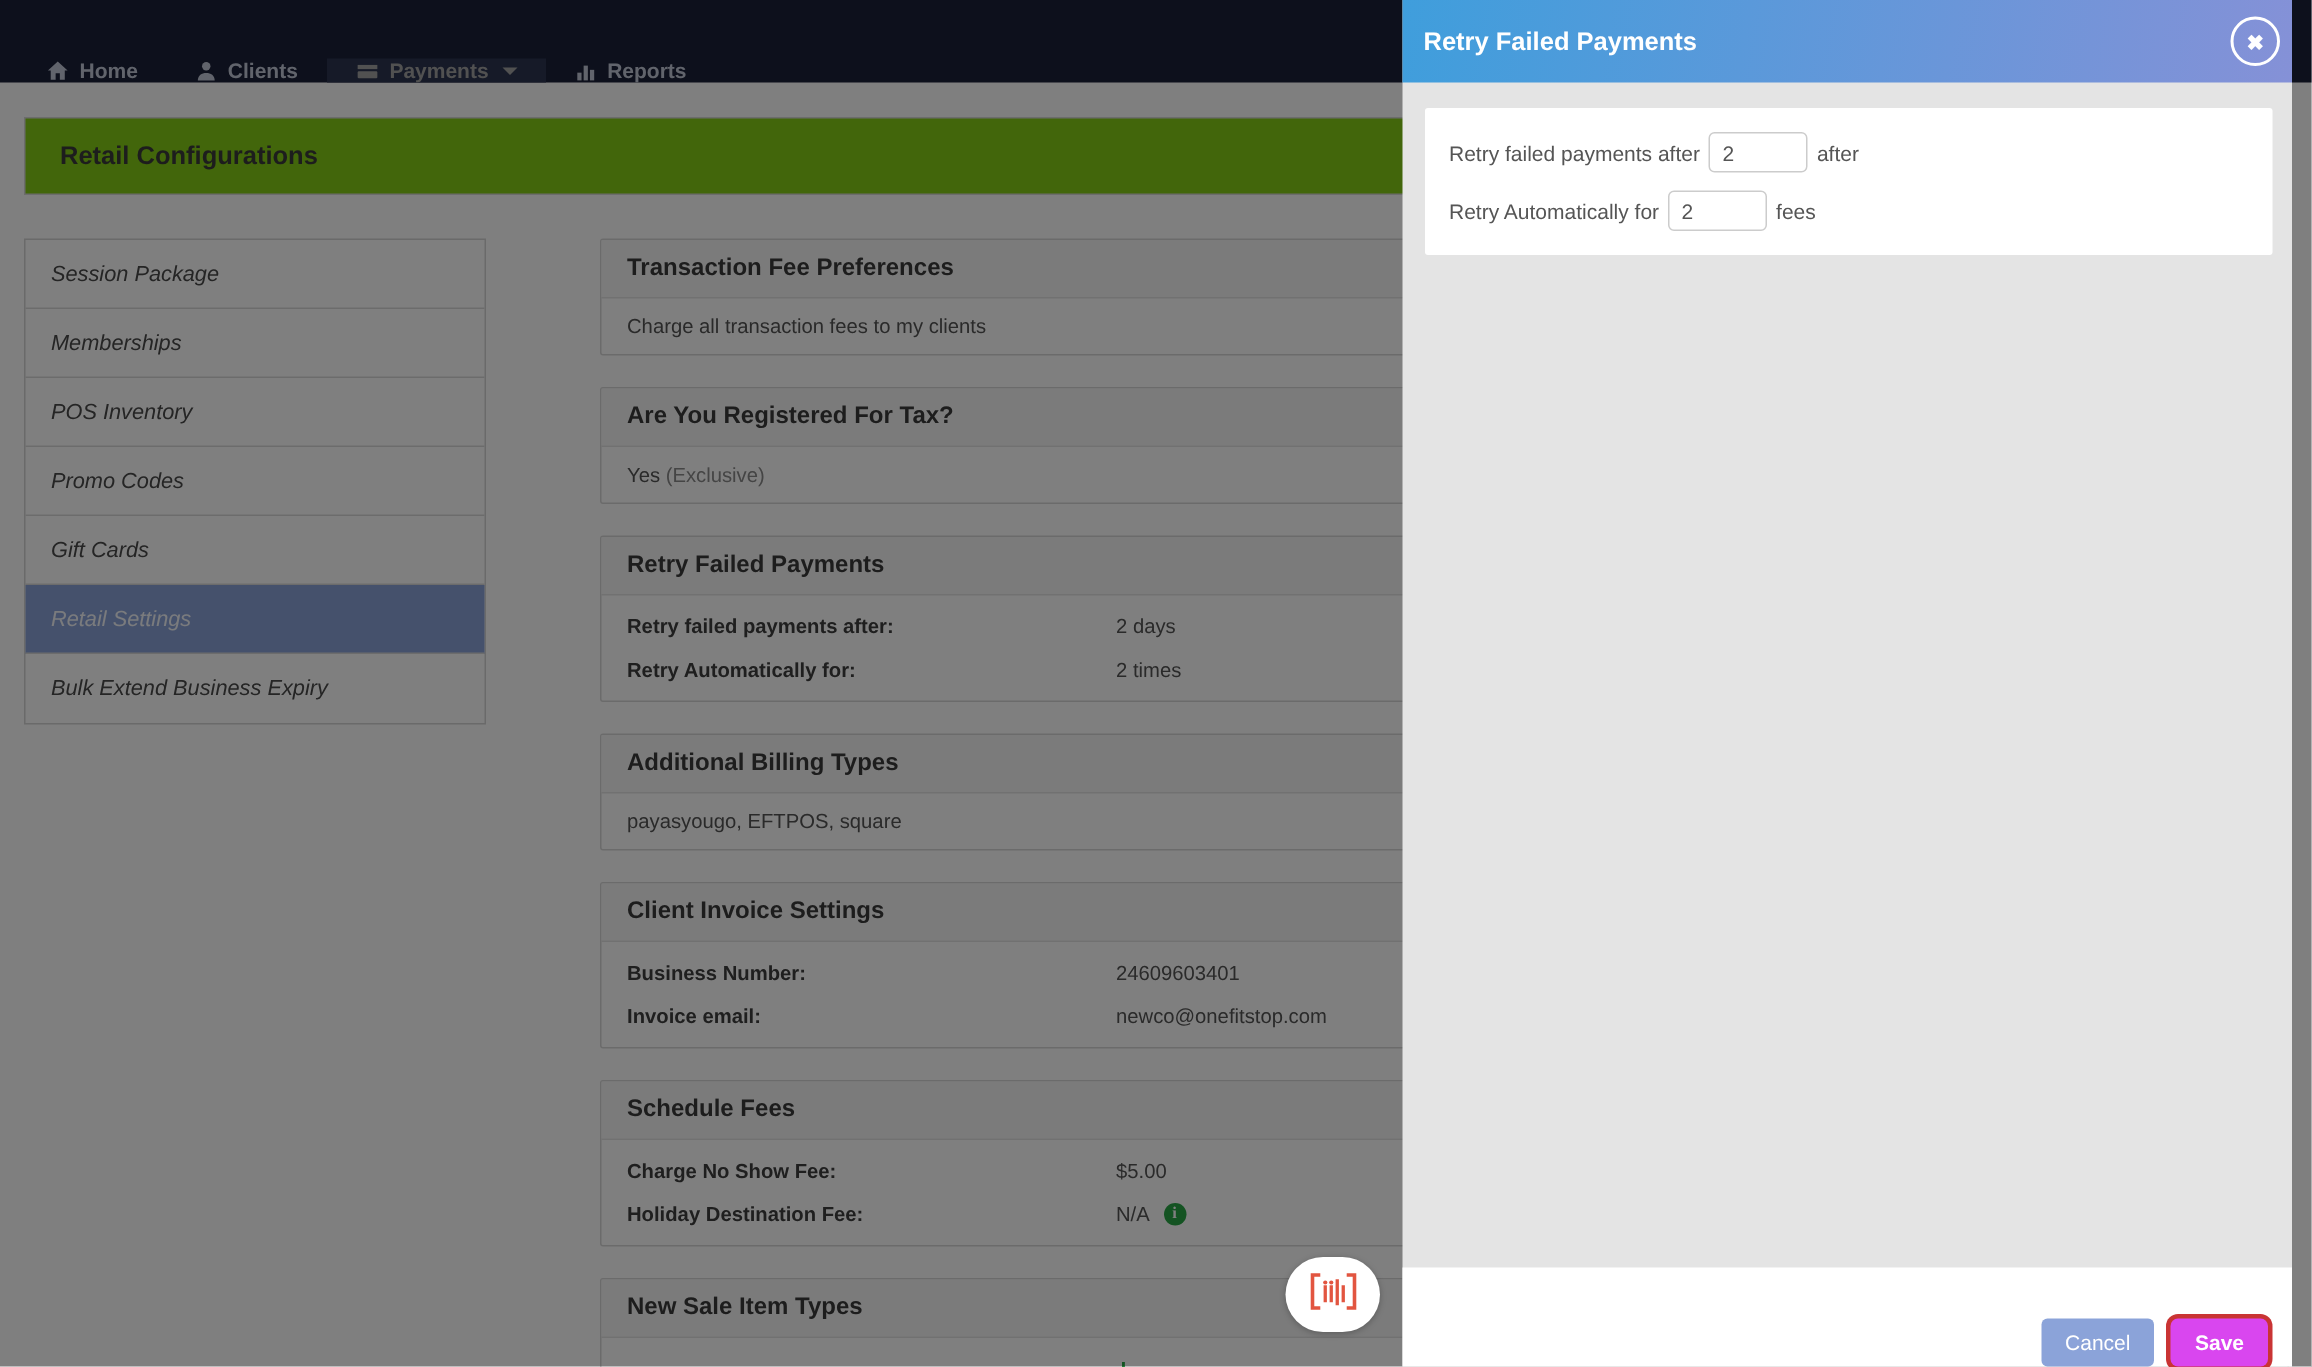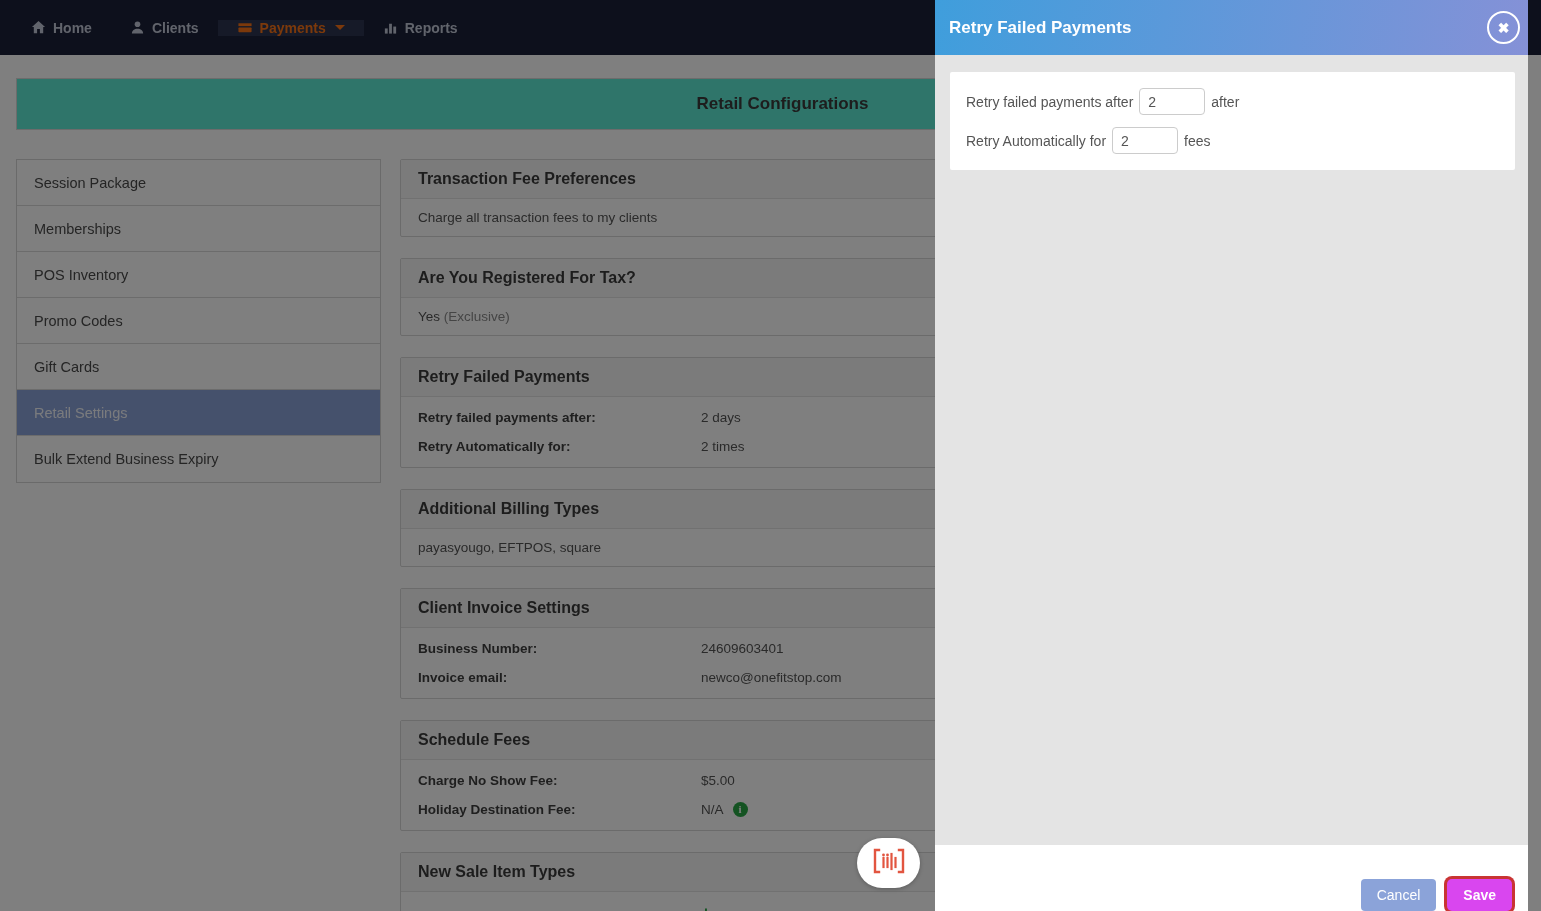--- a/index.html
+++ b/index.html
@@ -4,53 +4,53 @@
 <style>
   * { margin:0; padding:0; box-sizing:border-box; }
   html,body { width:1541px; height:911px; overflow:hidden; background:#fff;
               font-family:"Liberation Sans", sans-serif; }
 
   
   .page { position:absolute; inset:0; background:#fff; }
 
   
   .navbar { position:absolute; left:0; top:0; width:1541px; height:55px;
-            background:#1b2138; display:flex; align-items:center; padding-left:12px; }
+            background:#1b2138; display:flex; align-items:flex-end; padding-left:12px; }
   .nav-item { display:flex; align-items:center; gap:7px; padding:0 19px;
               color:#c3c9d8; font-size:14px; font-weight:700; cursor:pointer; }
-  .nav-item.active { background:#2c3450; color:#f97316; }
+  .nav-item.active { background:#2c3450; color:#a3a3a3; }
   .nav-item svg { display:block; }
   .caret { width:0; height:0; border-left:5px solid transparent; border-right:5px solid transparent;
            border-top:5px solid currentColor; margin-left:2px; }
 
   
   .config-panel { position:absolute; left:16px; top:78px; width:1510px; height:52px;
-                  background:#5eead4; border:1px solid #d9d9d9; display:flex; align-items:center;
-                  padding-left:23px;justify-content:center; }
+                  background:#84cc16; border:1px solid #d9d9d9; display:flex; align-items:center;
+                  padding-left:23px; }
   .config-panel h1 { font-size:17px; font-weight:700; color:#3b3b3b; }
 
   
-  .side-list { position:absolute; left:16px; top:159px; width:365px;
-               border:1px solid #d4d4d4; background:#fff; list-style:none; }
+  .side-list { position:absolute; left:16px; top:159px; width:308px;
+               border:1px solid #d4d4d4; background:#fff; list-style:none;font-style:italic; }
   .side-item { height:46px; display:flex; align-items:center; padding-left:17px;
                font-size:14.5px; color:#4a4a4a; border-bottom:1px solid #d9d9d9; cursor:pointer; }
   .side-item:last-child { border-bottom:none; }
   .side-item.selected { background:#8ba3d9; color:#f4f6fb; }
 
   
   .content-col { position:absolute; left:400px; top:159px; width:1126px; }
   .panel { border:1px solid #d6d6d6; border-radius:2px; margin-bottom:21px; background:#fff; }
   .panel-heading { background:#f7f7f7; padding:10px 17px; font-size:16px; font-weight:700;
                    color:#3b3b3b; }
   .panel-body { border-top:1px solid #e2e2e2; padding:11px 17px; font-size:13.5px; color:#545454; }
   .panel-body .note { color:#8a8a8a; }
   .kv-row { display:flex; align-items:center; line-height:19px; margin-bottom:10px; }
   .kv-row:last-child { margin-bottom:0; }
   .kv-label { width:283px; font-weight:700; color:#3e3e3e; flex:none; }
-  .kv-value { color:#545454; display:flex; align-items:center; gap:9px; }
+  .kv-value { color:#545454; display:flex; align-items:center; gap:9px;margin-left:43px; }
   .info-icon { width:15px; height:15px; border-radius:50%; background:#28a745; color:#fff;
                font-family:"Liberation Serif", serif; font-weight:700; font-size:11px;
                display:inline-flex; align-items:center; justify-content:center; cursor:pointer; }
   .plus-icon { color:#28a745; font-weight:700; font-size:17px; cursor:pointer; }
 
   
   .overlay { position:absolute; inset:0; background:rgba(0,0,0,0.5); z-index:10; }
 
   
   .scan-fab { position:absolute; left:857px; top:838px; width:63px; height:50px; background:#fff;

